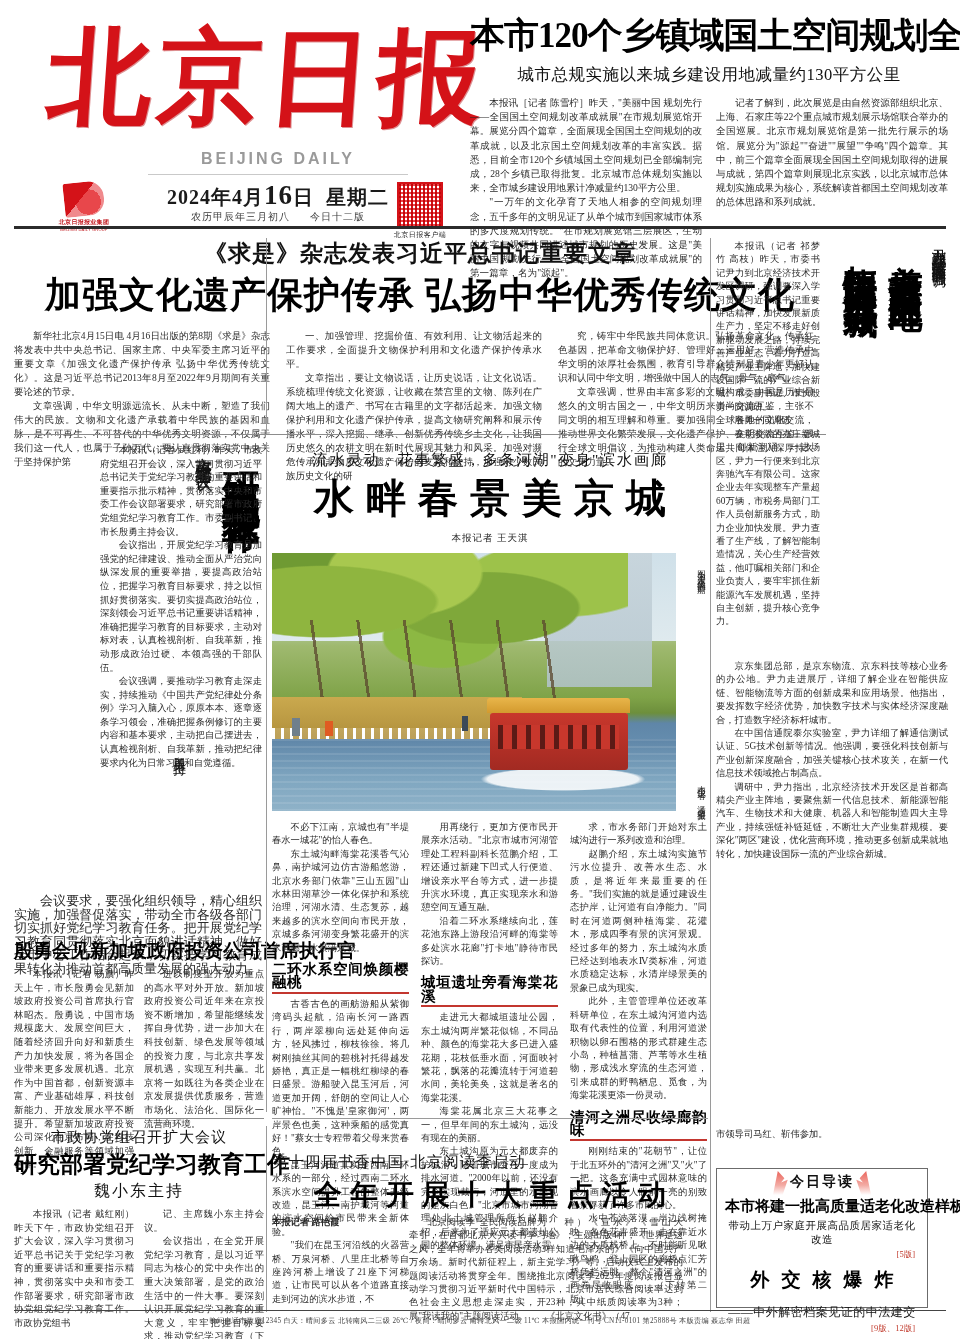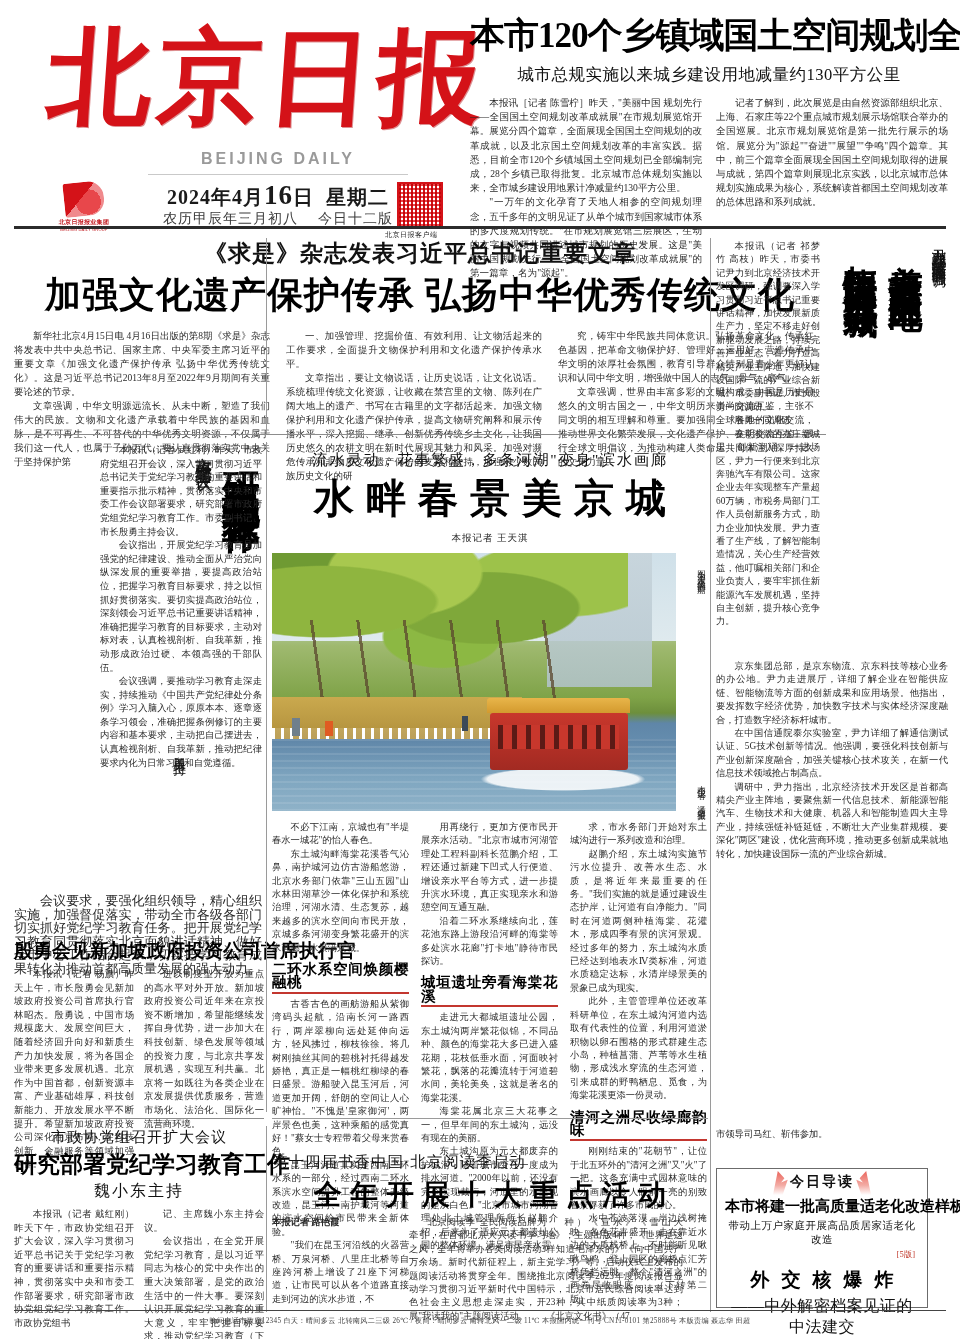--- a/index.html
+++ b/index.html
@@ -30,36 +30,36 @@
   }
   .mast-rule { position:absolute; left:120px; top:160px; width:260px; height:1px; background:#c9c9c9; }
   .mast-date {
     position:absolute; left:110px; top:166px; width:280px; text-align:center;
     font-size:20px; font-weight:bold; color:#1a1a1a; letter-spacing:1px;
   }
   .mast-date .big { font-size:27px; }
   .mast-sub {
     position:absolute; left:100px; top:196px; width:300px;
     display:flex; justify-content:center; gap:20px;
-    font-size:14px; color:#3a3a3a; letter-spacing:1px;
+    font-size:10px; color:#3a3a3a; letter-spacing:1px;
   }
   .mast-group { position:absolute; left:18px; top:168px; width:76px; text-align:center; }
   .mast-group .gmark {
     width:40px; height:34px; margin:0 auto;
     background:
       linear-gradient(135deg, #d41218 0 45%, transparent 45%) no-repeat,
       radial-gradient(circle at 60% 60%, #e8474b 0 40%, transparent 40%) no-repeat,
       #f08a8d;
     border-radius: 3px 16px 16px 3px;
     transform: rotate(-6deg);
   }
   .mast-group .glabel { font-size:6px; color:#c0151b; letter-spacing:.3px; margin-top:2px; font-weight:bold;}
   .mast-group .glabel2 { font-size:4px; color:#c0151b; letter-spacing:.2px; font-family:"Liberation Sans",sans-serif;}
 
-  .mast-qr { position:absolute; left:357px; top:168px; width:70px; }
+  .mast-qr { position:absolute; left:357px; top:168px; width:70px; text-align:center; }
   .qr-box {
     width:46px; height:46px; margin:0 auto; border:2px solid #d41218; padding:2px;
     background:
       repeating-linear-gradient(90deg, #d41218 0 2px, #fff 2px 4px),
       repeating-linear-gradient(0deg, #e8474b 0 2px, #fff 2px 4px);
     background-blend-mode: multiply;
   }
   .mast-qr .qlabel { font-size:7px; color:#222; margin-top:2px; letter-spacing:.5px;}
 
   
@@ -228,21 +228,21 @@
     clip-path: polygon(40% 0,70% 30%,55% 48%,85% 36%,62% 100%,18% 100%,30% 45%);
     opacity:.9;
   }
   .flame-l { left:52px; }
   .flame-r { right:52px; transform:scaleX(-1); }
   .guide-item { padding:0 8px; }
   .gi-title { text-align:center; font-size:15px; font-weight:bold; letter-spacing:0; color:#000; white-space:nowrap;}
   .gi-sub { text-align:center; font-size:10.5px; letter-spacing:.5px; color:#111; margin-top:3px;}
   .gi-page { text-align:right; font-size:8.5px; color:#c0392b; margin-top:2px; padding-right:4px;}
   .gi-title2 { text-align:center; font-size:19px; font-weight:bold; letter-spacing:12px; color:#000; margin-top:6px; text-indent:12px;}
-  .gi-sub2 { text-align:center; font-size:16px; letter-spacing:.5px; color:#111; margin-top:3px;}
+  .gi-sub2 { text-align:center; font-size:12px; letter-spacing:.5px; color:#111; margin-top:11px;}
 
   
   .footer { position:absolute; left:14px; top:1316px; width:932px; text-align:center;
             font-size:7.2px; color:#444; letter-spacing:.3px; }
   .ad-gap { position:absolute; left:272px; top:1118px; width:436px; height:1px; background:#9a9a9a;}
 </style>
 </head>
 <body>
 
 <div class="page">

